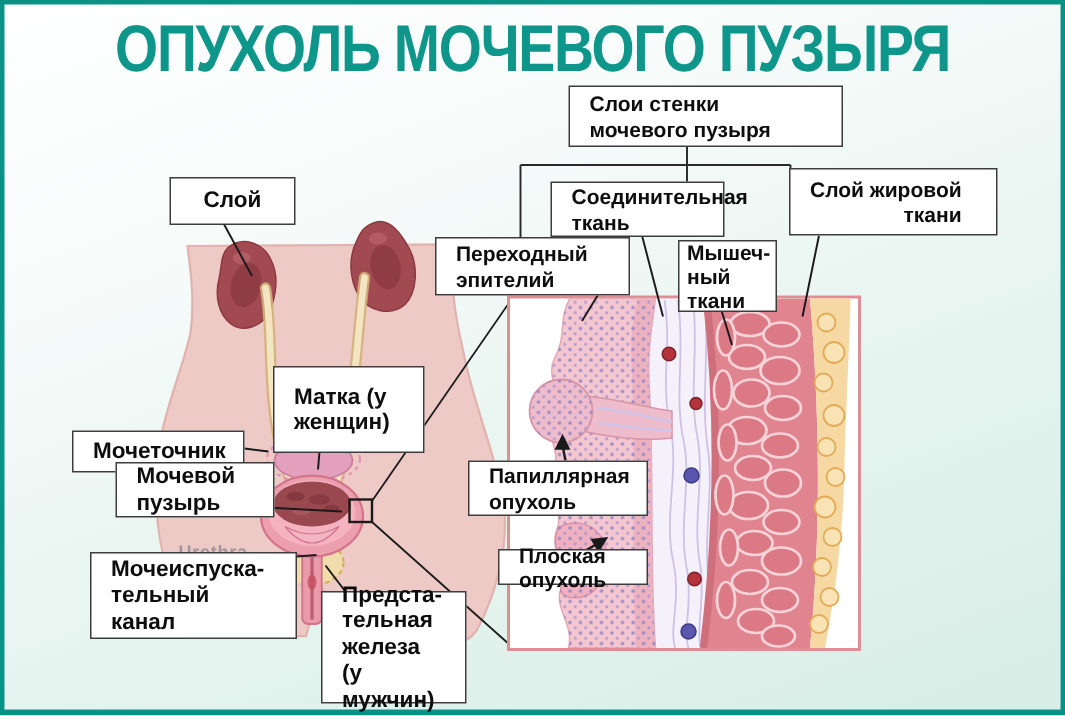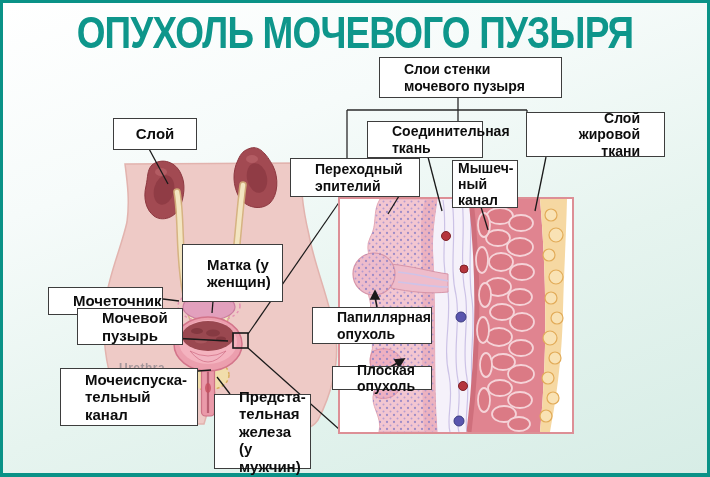--- a/index.html
+++ b/index.html
@@ -6,21 +6,21 @@
   #stage{position:relative;width:710px;height:477px;overflow:hidden;
          font-family:"Liberation Sans","DejaVu Sans",sans-serif;box-sizing:border-box;}
   #frame{position:absolute;inset:0;box-sizing:border-box;
          border:3px solid #0a9287;border-bottom-width:4px;
          background:linear-gradient(160deg,#ffffff 0%,#f6fbfa 30%,#e6f4ef 62%,#d7ede6 100%);}
   #title{position:absolute;left:0;right:0;top:8px;height:46px;text-align:center;
          color:#0e968b;font-weight:bold;font-size:44px;letter-spacing:-1px;
          transform:scaleX(0.84);white-space:nowrap;}
   svg#scene{position:absolute;left:0;top:0;}
   .label{position:absolute;background:#ffffff;border:1.4px solid #3d3d3d;color:#0d0d0d;
-         font-weight:bold;font-size:14px;line-height:1.16;padding:2px 24px;
+         font-weight:bold;font-size:14px;line-height:1.16;padding:2px 13px;
          white-space:pre-line;box-sizing:border-box;display:flex;align-items:center;}
   .fs15{font-size:15px;}
   .ctr{justify-content:center;text-align:center;}
   #artifact{position:absolute;left:119px;top:361px;font-size:12px;font-weight:bold;
             color:#5d6470;opacity:0.5;letter-spacing:0.5px;}
 </style>
 </head>
 <body>
 
 <div id="stage">
@@ -219,21 +219,21 @@
   <div class="label" style="left:379px;top:57px;width:183px;height:41px;">Слои стенки
 мочевого пузыря</div>
   <div class="label" style="left:367px;top:121px;width:116px;height:37px;">Соединительная
 ткань</div>
   <div class="label" style="left:526px;top:112px;width:139px;height:45px;text-align:right;">Слой жировой
 ткани</div>
   <div class="label" style="left:290px;top:158px;width:130px;height:39px;">Переходный
 эпителий</div>
   <div class="label" style="left:452px;top:160px;width:66px;height:48px;padding:1px 5px;">Мышеч-
 ный
-канал</div>
+ткани</div>
   <div class="label fs15" style="left:182px;top:244px;width:101px;height:58px;">Матка (у
 женщин)</div>
   <div class="label fs15" style="left:48px;top:287px;width:115px;height:28px;">Мочеточник</div>
   <div class="label fs15" style="left:77px;top:308px;width:106px;height:37px;">Мочевой
 пузырь</div>
   <div class="label fs15" style="left:47px;top:368px;width:138px;height:58px;margin-left:13px;">Мочеиспуска-
 тельный
 канал</div>
   <div class="label fs15" style="left:214px;top:394px;width:97px;height:75px;">Предста-
 тельная

